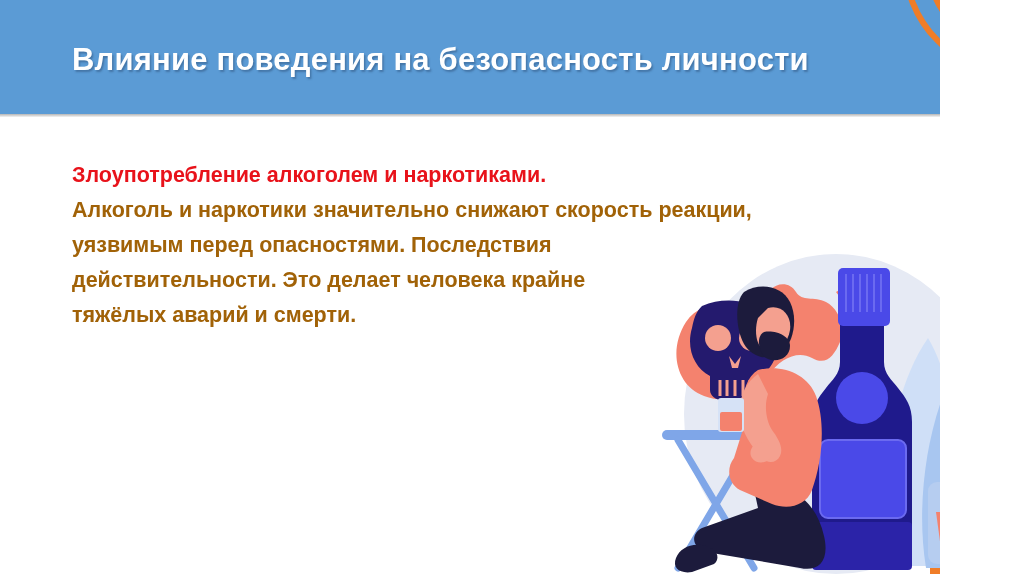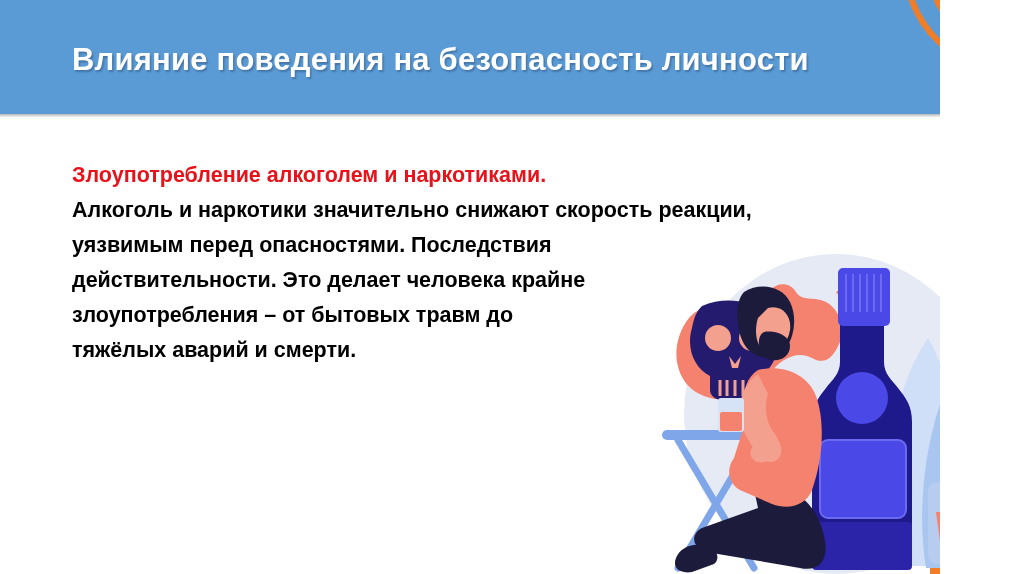--- a/index.html
+++ b/index.html
@@ -63,21 +63,21 @@
   #body-text {
     position: absolute;
     left: 72px;
     top: 158px;
     width: 660px;
   }
   .text-line {
     font-size: 21.5px;
     font-weight: bold;
     line-height: 35px;
-    color: #000000;
+    color: #a16207;
     white-space: nowrap;
   }
   .text-line.lead {
     color: #e8121a;
   }
 
   
   #illustration {
     position: absolute;
     left: 640px;
@@ -107,21 +107,20 @@
 
     <div id="slide-title">Влияние поведения на безопасность личности</div>
   </div>
   <div id="header-shadow"></div>
 
   <div id="body-text">
     <div class="text-line lead">Злоупотребление алкоголем и наркотиками.</div>
     <div class="text-line">Алкоголь и наркотики значительно снижают скорость реакции,</div>
     <div class="text-line">уязвимым перед опасностями. Последствия</div>
     <div class="text-line">действительности. Это делает человека крайне</div>
-    <div class="text-line">злоупотребления – от бытовых травм до</div>
     <div class="text-line">тяжёлых аварий и смерти.</div>
   </div>
 
   <div id="illustration">
     <svg width="384" height="328" viewBox="0 0 384 328" aria-hidden="true">
 
       <ellipse cx="196" cy="168" rx="152" ry="160" fill="#e6eaf4"></ellipse>
 
       <path d="M 290 328 L 290 262 Q 292 214 340 212 L 384 212 L 384 328 Z" fill="#f07d28"></path>
 

